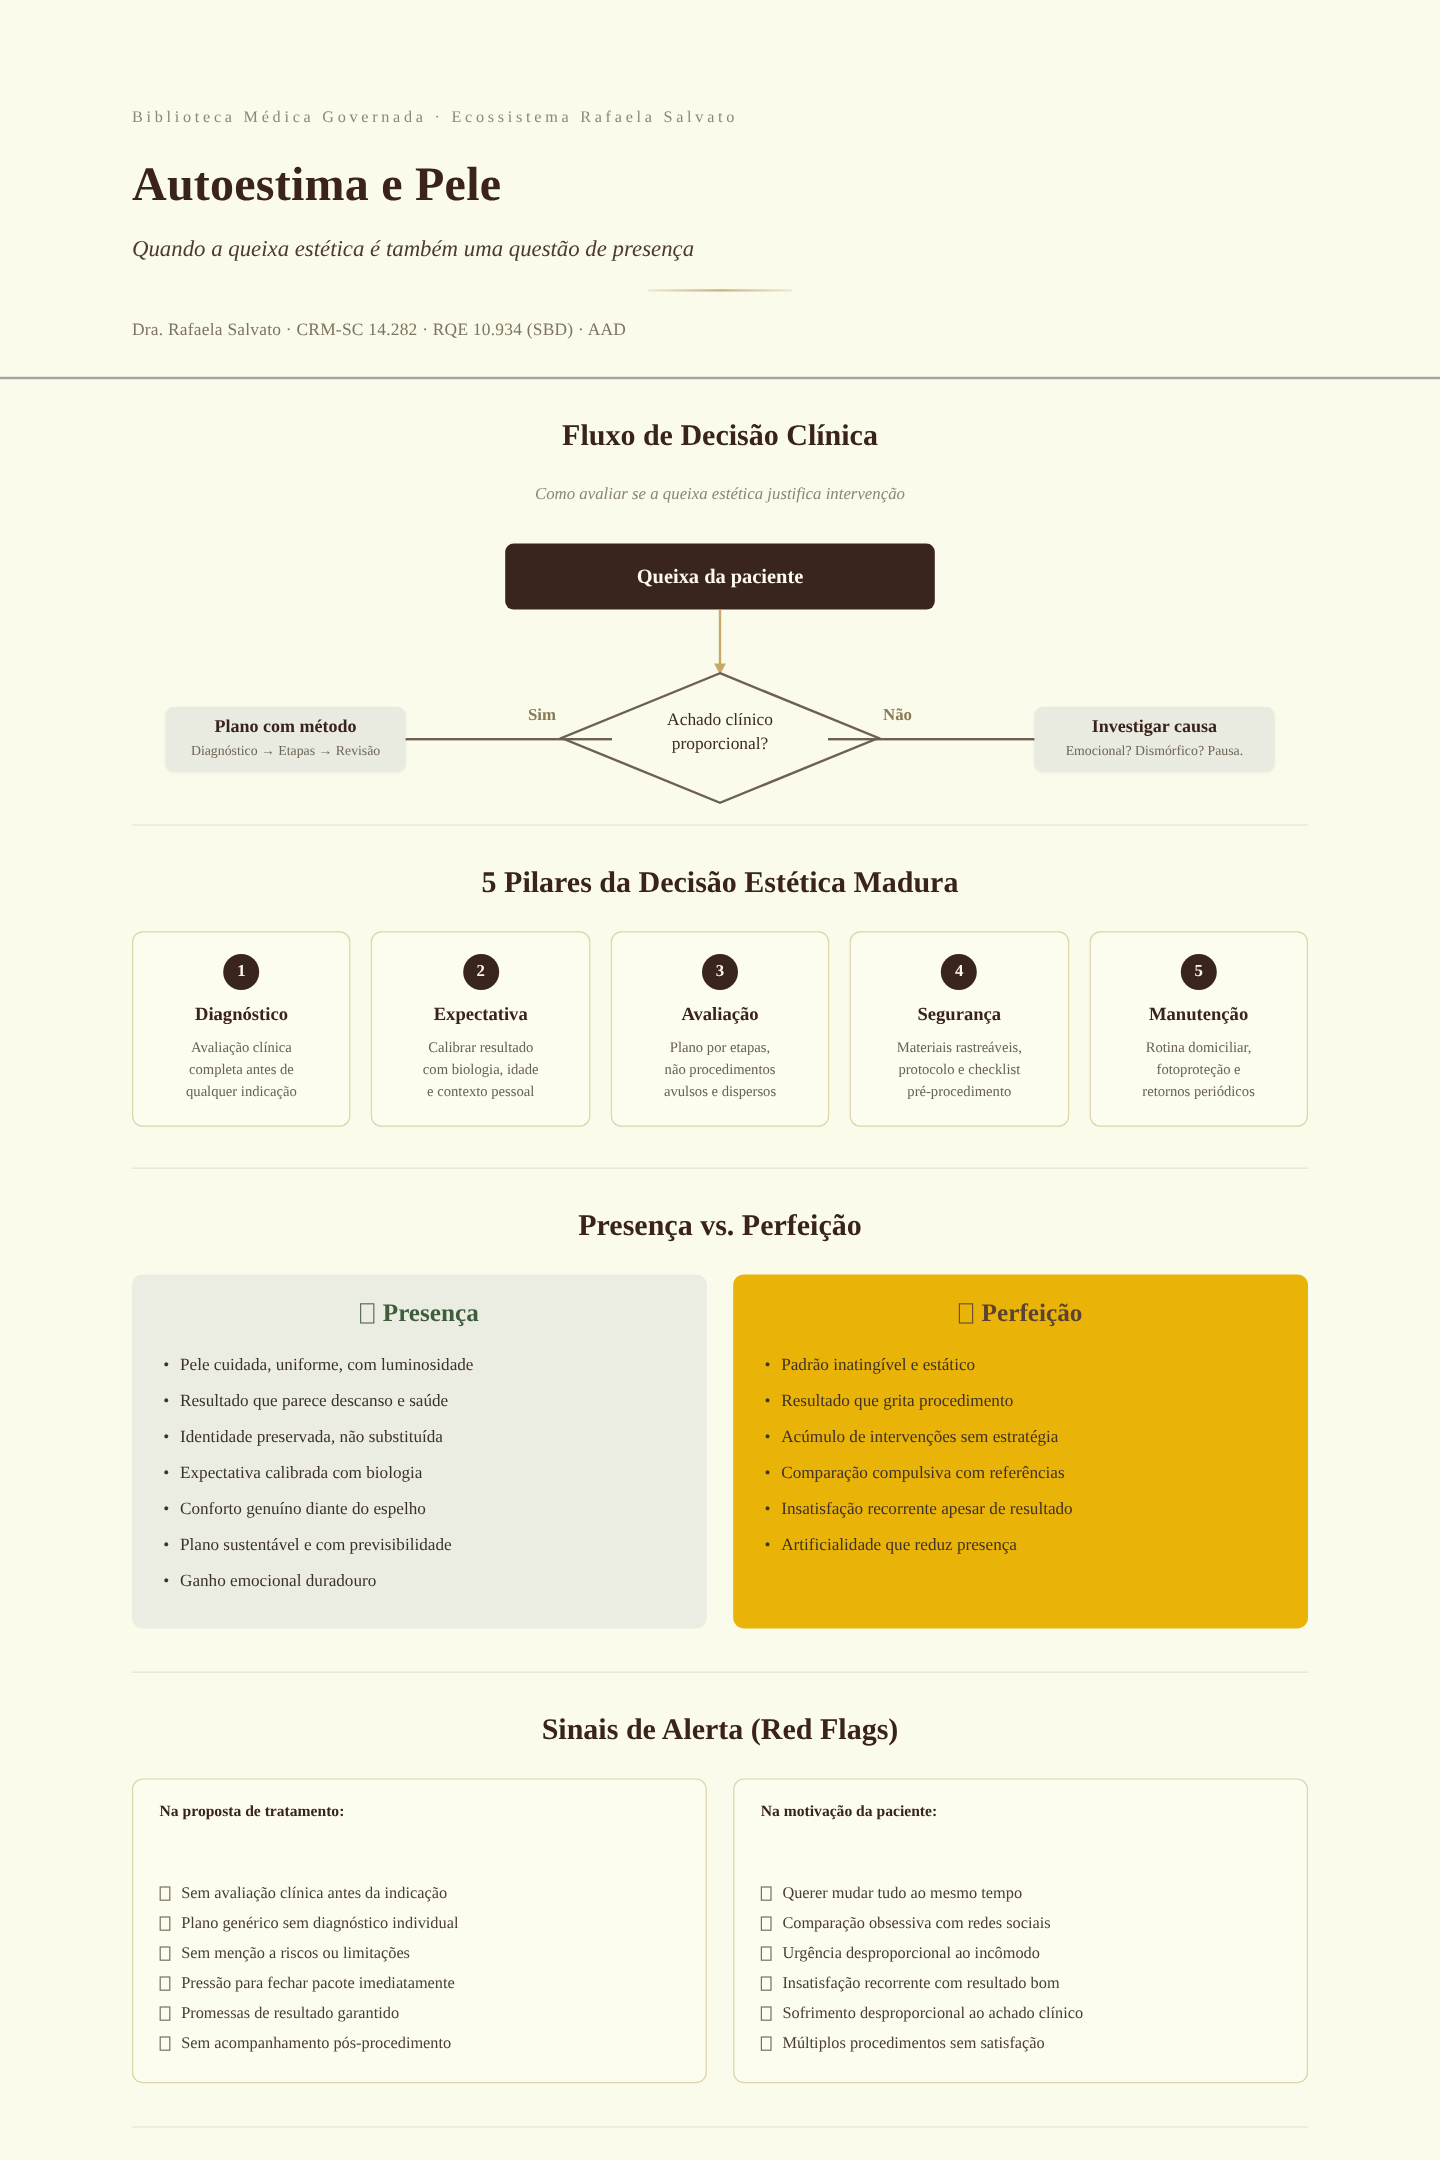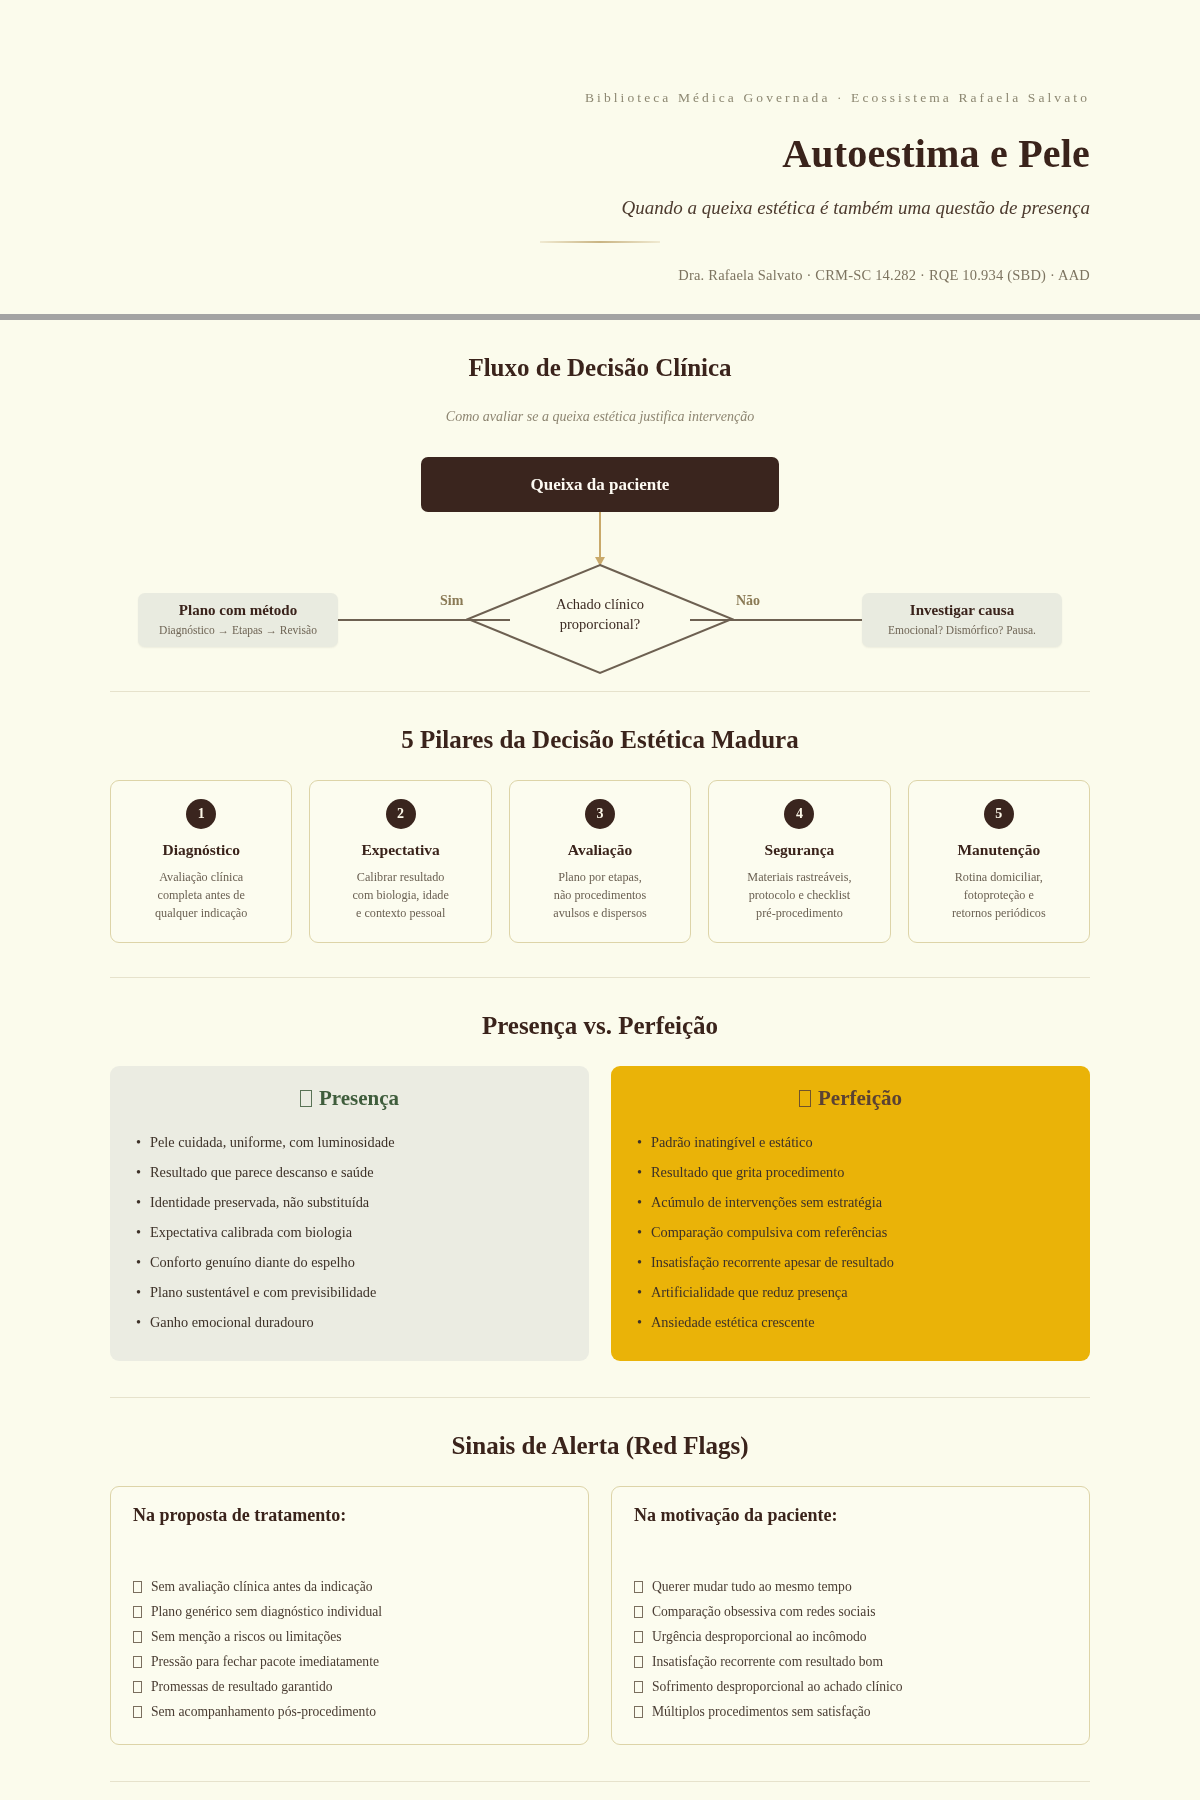--- a/index.html
+++ b/index.html
@@ -16,22 +16,22 @@
 
   .page {
     width: 1200px;
     margin: 0 auto;
     padding: 0 0 0 0;
   }
 
   
   .masthead {
     padding: 42px 110px 30px;
-    text-align: right;
-    border-bottom: 6px solid #a3a3a3;
+    text-align: left;
+    border-bottom: 2px solid #a3a3a3;
   }
   .eyebrow {
     font-size: 13.5px;
     letter-spacing: 3.1px;
     color: #8d8872;
     font-family: "Liberation Serif", serif;
     padding-top: 48px;
   }
   .main-title {
     font-size: 40px;
@@ -269,21 +269,21 @@
   }
   .flag-card {
     flex: 1;
     border: 1px solid #ddd4a8;
     border-radius: 9px;
     background: #fcfcef;
     padding: 18px 22px 20px;
   }
   .flag-title {
     font-weight: bold;
-    font-size: 18px;
+    font-size: 13px;
     color: #3a231b;
     margin-bottom: 12px;
   }
   .flag-list { list-style: none; margin-top: 48px; }
   .flag-list li {
     font-size: 13.6px;
     color: #4a3d33;
     padding: 4.5px 0 4.5px 18px;
     position: relative;
   }
@@ -443,21 +443,20 @@
         <div class="cmp-head bad">
           <span class="tofu"></span><span>Perfeição</span>
         </div>
         <ul class="cmp-list">
           <li>Padrão inatingível e estático</li>
           <li>Resultado que grita procedimento</li>
           <li>Acúmulo de intervenções sem estratégia</li>
           <li>Comparação compulsiva com referências</li>
           <li>Insatisfação recorrente apesar de resultado</li>
           <li>Artificialidade que reduz presença</li>
-          <li>Ansiedade estética crescente</li>
         </ul>
       </div>
 
     </div>
   </section>
 
   <div class="sec-divider"></div>
 
   <section>
     <h2 class="sec-title">Sinais de Alerta (Red Flags)</h2>

